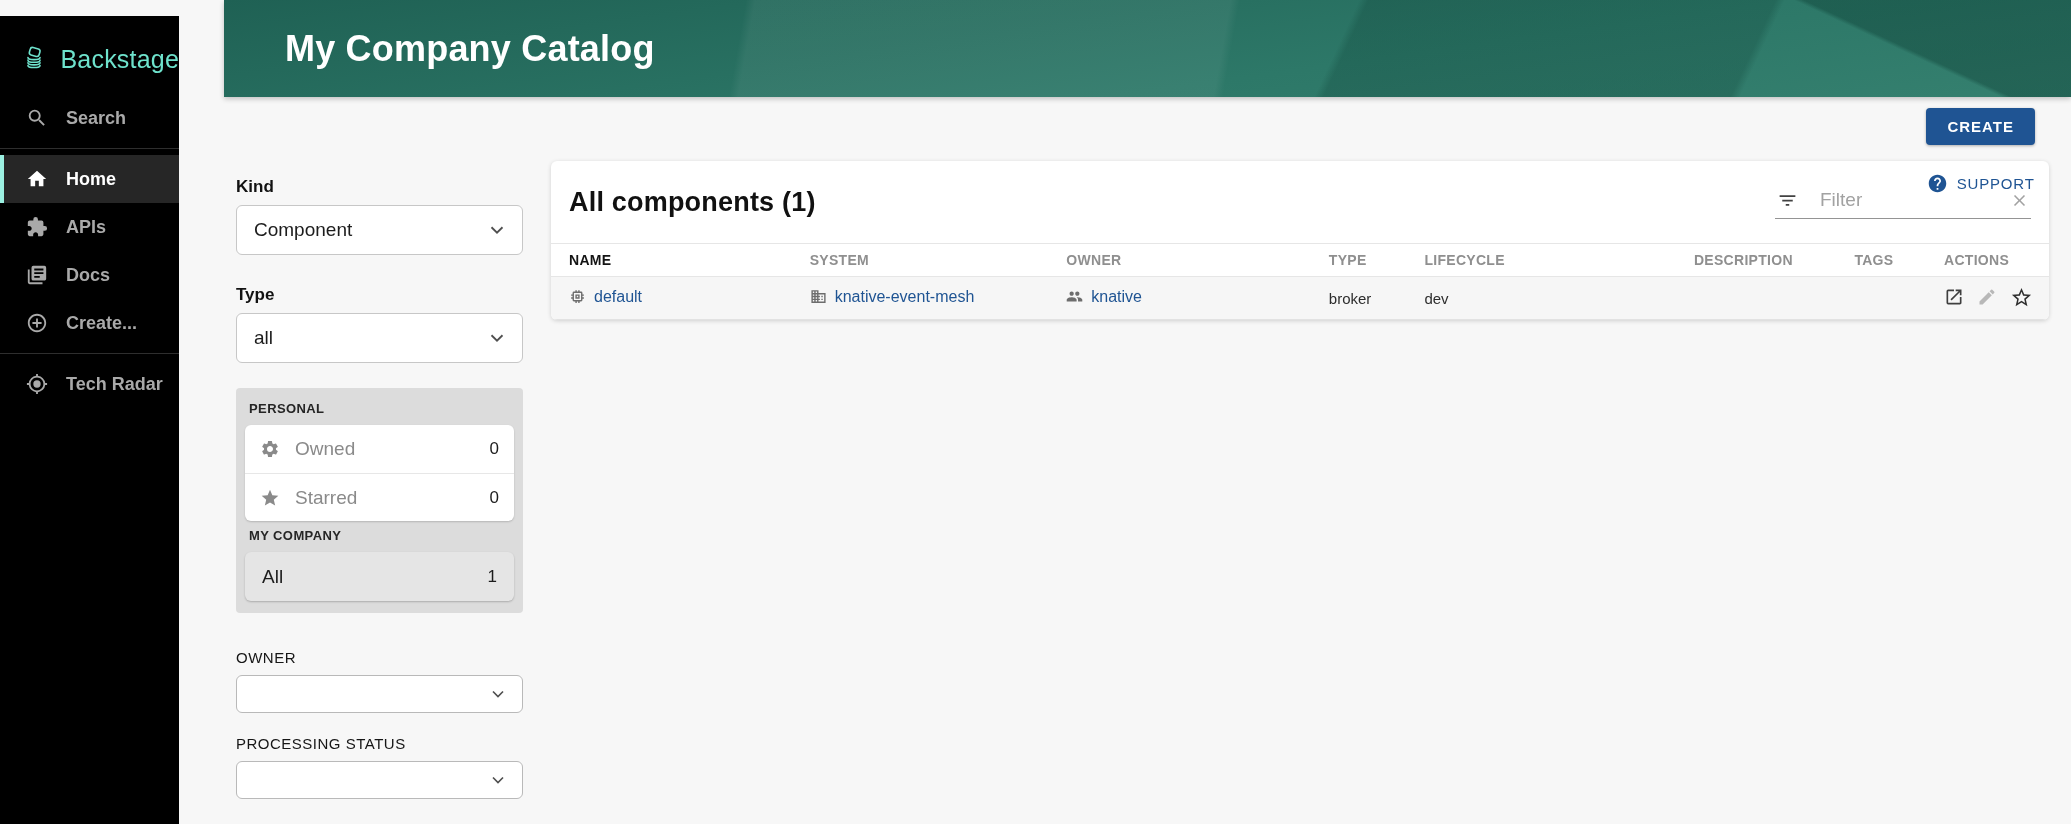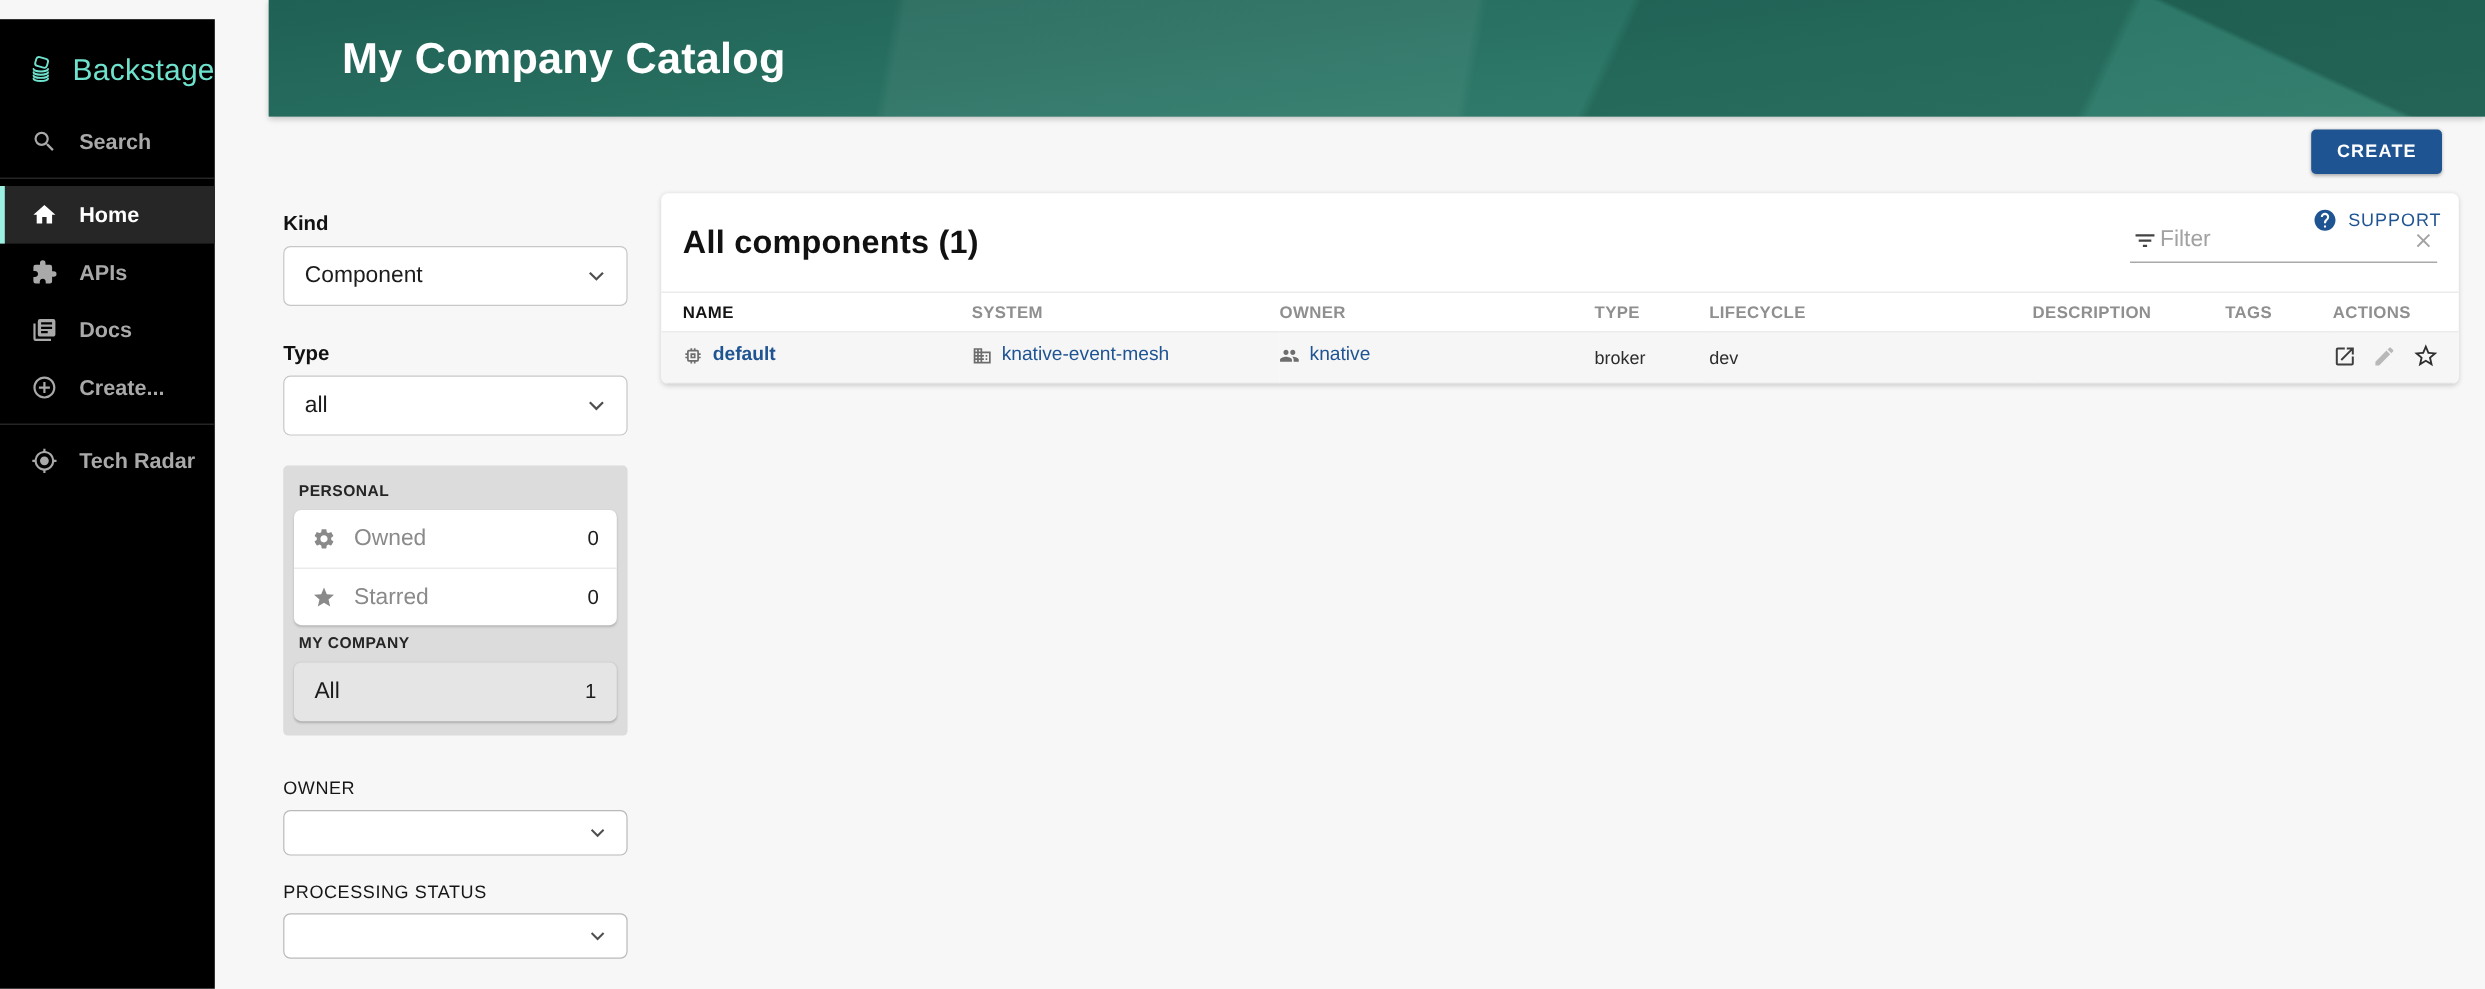--- a/index.html
+++ b/index.html
@@ -108,21 +108,21 @@
     position: absolute; left: 551px; top: 161px; width: 1498px;
     background: #ffffff; border-radius: 6px;
     box-shadow: 0 1px 4px rgba(0,0,0,0.16); overflow: hidden;
   }
   .card-header {
     display: flex; align-items: center; justify-content: space-between;
     height: 82px; padding: 0 18px 0 18px;
   }
   .card-heading { font-size: 27px; font-weight: 700; color: #111; letter-spacing: 0.2px; }
   .table-filter {
-    display: flex; align-items: center; gap: 2px; width: 256px;
+    display: flex; align-items: center; gap: 22px; width: 256px;
     border-bottom: 1px solid #949494; padding: 4px 2px 7px 2px;
   }
   .table-filter input {
     border: none; outline: none; flex: 1; min-width: 0;
     font-family: inherit; font-size: 19px; color: #333; background: transparent;
   }
   .table-filter input::placeholder { color: #a2a2a2; }
 
   table { width: 100%; border-collapse: collapse; }
   thead th {
@@ -134,21 +134,21 @@
   thead th:first-child, tbody td:first-child { padding-left: 18px; }
   thead th.col-actions, tbody td.cell-actions { text-align: left; padding-right: 16px; }
   tbody td {
     height: 43px; vertical-align: middle; font-size: 15px; color: #2d2d2d;
     background: #f6f6f6; border-bottom: 1px solid #e2e2e2;
   }
   .entity-link {
     color: #1f5493; text-decoration: none; font-size: 16px;
     display: inline-flex; align-items: center; gap: 8px;
   }
-  .entity-link.bold { font-weight: 700; }
+  .entity-link.bold { font-weight: 400; }
   .e-icon { display: inline-flex; width: 17px; height: 17px; }
   .action-icons { display: inline-flex; align-items: center; gap: 13px; }
   .action-icons .a-icon { display: inline-flex; cursor: pointer; }
 
   .s-icon svg, .e-icon svg { width: 100%; height: 100%; }
 </style>
 </head>
 <body>
 
 <nav class="sidebar">

